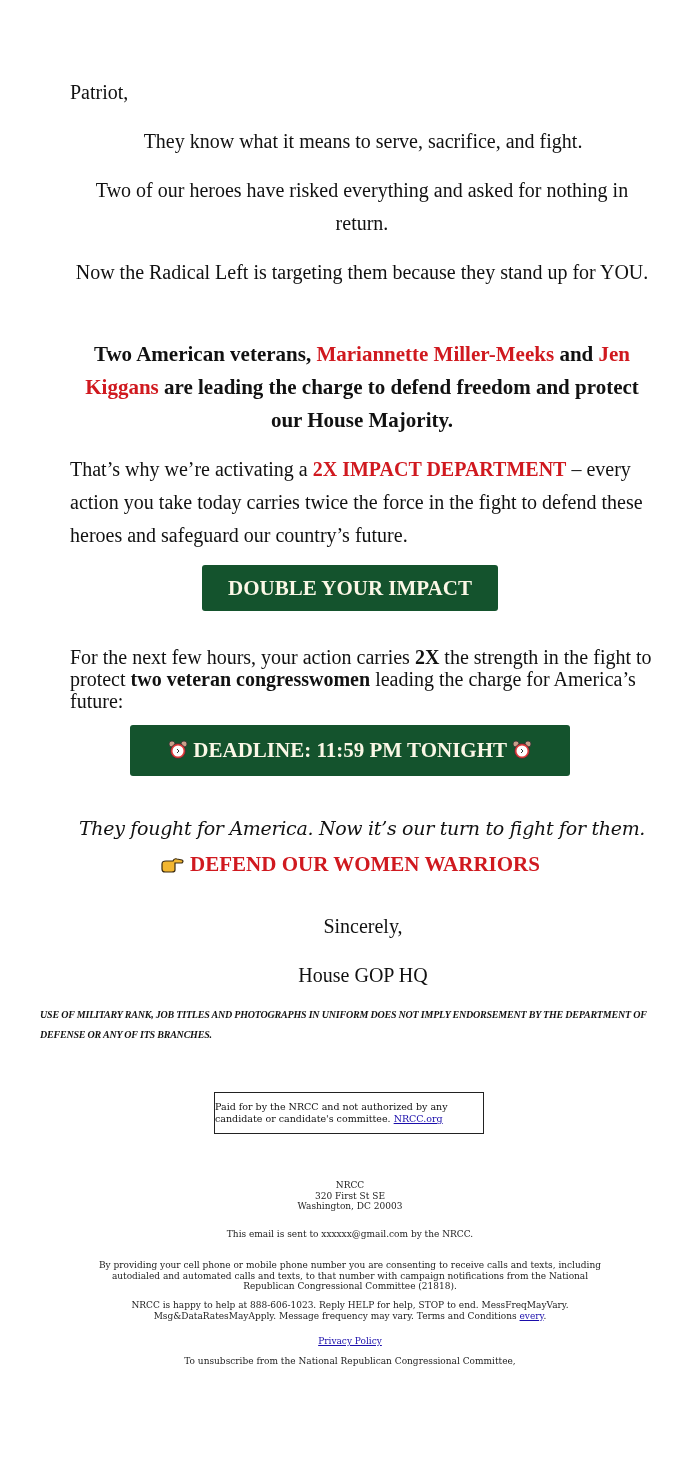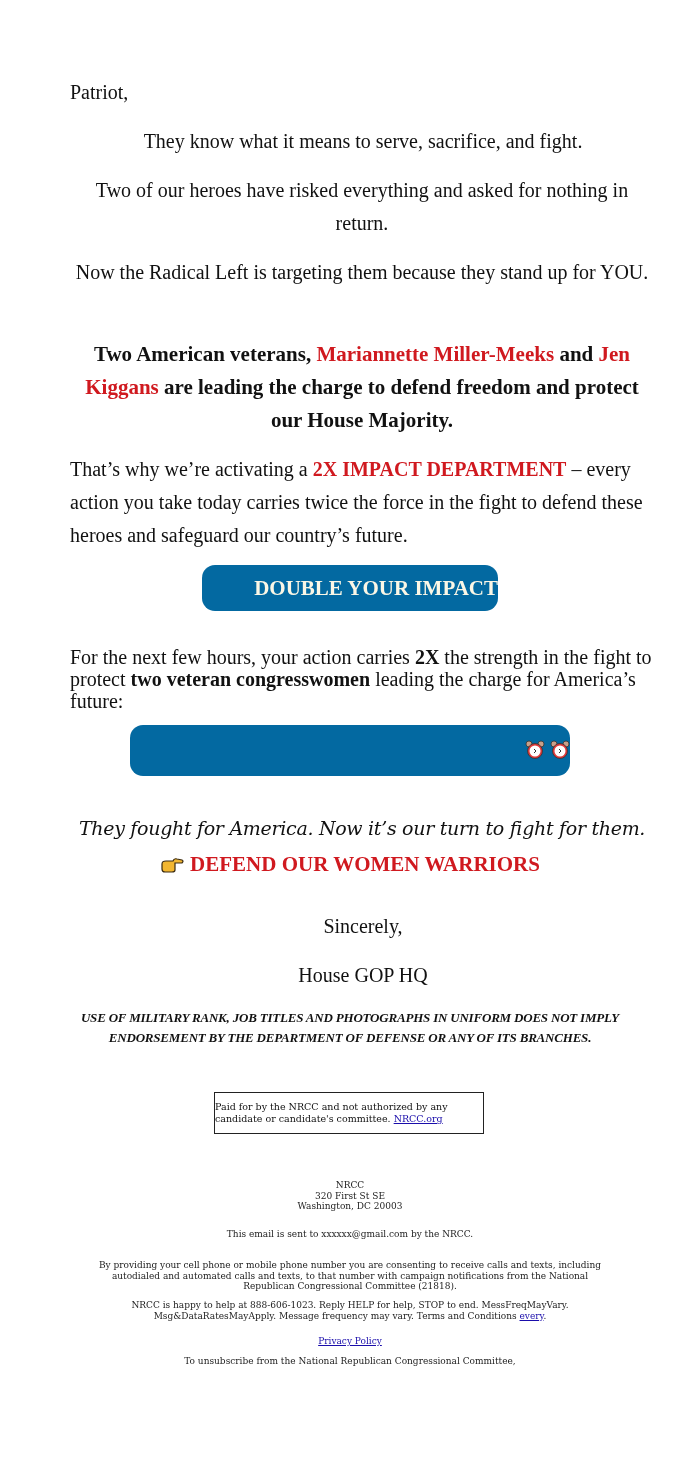--- a/index.html
+++ b/index.html
@@ -12,39 +12,39 @@
     .p {
       position: absolute; left: 58px; width: 586px;
       font-family: "Liberation Serif", "DejaVu Serif", serif;
       font-size: 20px; line-height: 33px; margin: 12px;
     }
     .center { text-align: center; }
     .red { color: #d0191f; }
     .bold { font-weight: bold; }
     .lead-bold { font-weight: bold; font-size: 21px; }
     .btn {
-      position: absolute; background: #0369a1; color: #fbf7e6;
+      position: absolute; background: #14532d; color: #fbf7e6;
       font-family: "Liberation Serif", "DejaVu Serif", serif;
-      font-weight: bold; text-align: right; border-radius: 13px;
+      font-weight: bold; text-align: center; border-radius: 3px;
       text-decoration: none; cursor: pointer;
     }
     .btn1 { left: 202px; top: 565px; width: 296px; height: 46px; line-height: 46px; font-size: 21px; }
     .btn2 { left: 130px; top: 725px; width: 440px; height: 51px; line-height: 51px; font-size: 21px; }
     .clock { display: inline-block; width: 20px; height: 20px; vertical-align: -3px; }
     .italic { font-style: italic; }
     .defend {
       position: absolute; left: 0; width: 700px; top: 848px; text-align: center;
       font-family: "Liberation Serif", serif; font-weight: bold; font-size: 21px;
       color: #d0191f; line-height: 33px; text-decoration: none;
     }
     .hand { display: inline-block; width: 24px; height: 18px; vertical-align: -3px; margin-right: 6px; }
     .disclaim {
       position: absolute; left: 40px; width: 620px; top: 995px;
-      text-align: center; font-family: "Liberation Serif", serif;
-      font-weight: bold; font-style: italic; font-size: 13px; line-height: 20px;
+      font-family: "Liberation Serif", serif;
+      font-weight: bold; font-style: italic; font-size: 10px; line-height: 20px;
       letter-spacing: -0.2px;
     }
     .paidbox {
       position: absolute; left: 214px; top: 1092px; width: 270px; height: 42px;
       border: 1px solid #222; box-sizing: border-box;
       font-family: "DejaVu Serif", serif; font-size: 9.5px; line-height: 12px;
       text-align: left; padding-top: 8px;
     }
     .foot {
       position: absolute; left: 80px; width: 540px; text-align: center;
@@ -75,20 +75,21 @@
   <p class="p" style="top:634px; line-height:22px; width:590px;"><span>For the next few hours, your action carries </span><span class="bold">2X</span><span> the strength in the fight to protect </span><span class="bold">two veteran congresswomen</span><span> leading the charge for America’s future:</span></p>
 
   <a class="btn btn2">
     <svg class="clock" viewBox="0 0 20 20">
       <circle cx="4" cy="4" r="3" fill="#c8a08a" stroke="#333" stroke-width="0.8"></circle>
       <circle cx="16" cy="4" r="3" fill="#c8a08a" stroke="#333" stroke-width="0.8"></circle>
       <circle cx="10" cy="11" r="7.5" fill="#e03a3a" stroke="#333" stroke-width="0.8"></circle>
       <circle cx="10" cy="11" r="5.5" fill="#fff"></circle>
       <path d="M9 9 L11 11 L9 13" stroke="#333" stroke-width="1" fill="none"></path>
     </svg>
+    <span>DEADLINE: 11:59 PM TONIGHT</span>
     <svg class="clock" viewBox="0 0 20 20">
       <circle cx="4" cy="4" r="3" fill="#c8a08a" stroke="#333" stroke-width="0.8"></circle>
       <circle cx="16" cy="4" r="3" fill="#c8a08a" stroke="#333" stroke-width="0.8"></circle>
       <circle cx="10" cy="11" r="7.5" fill="#e03a3a" stroke="#333" stroke-width="0.8"></circle>
       <circle cx="10" cy="11" r="5.5" fill="#fff"></circle>
       <path d="M9 9 L11 11 L9 13" stroke="#333" stroke-width="1" fill="none"></path>
     </svg>
   </a>
 
   <p class="p center italic" style="top:800px; left:40px; width:620px; font-family:'DejaVu Serif', serif; font-size:19px; letter-spacing:-0.3px;">They fought for America. Now it’s our turn to fight for them.</p>

